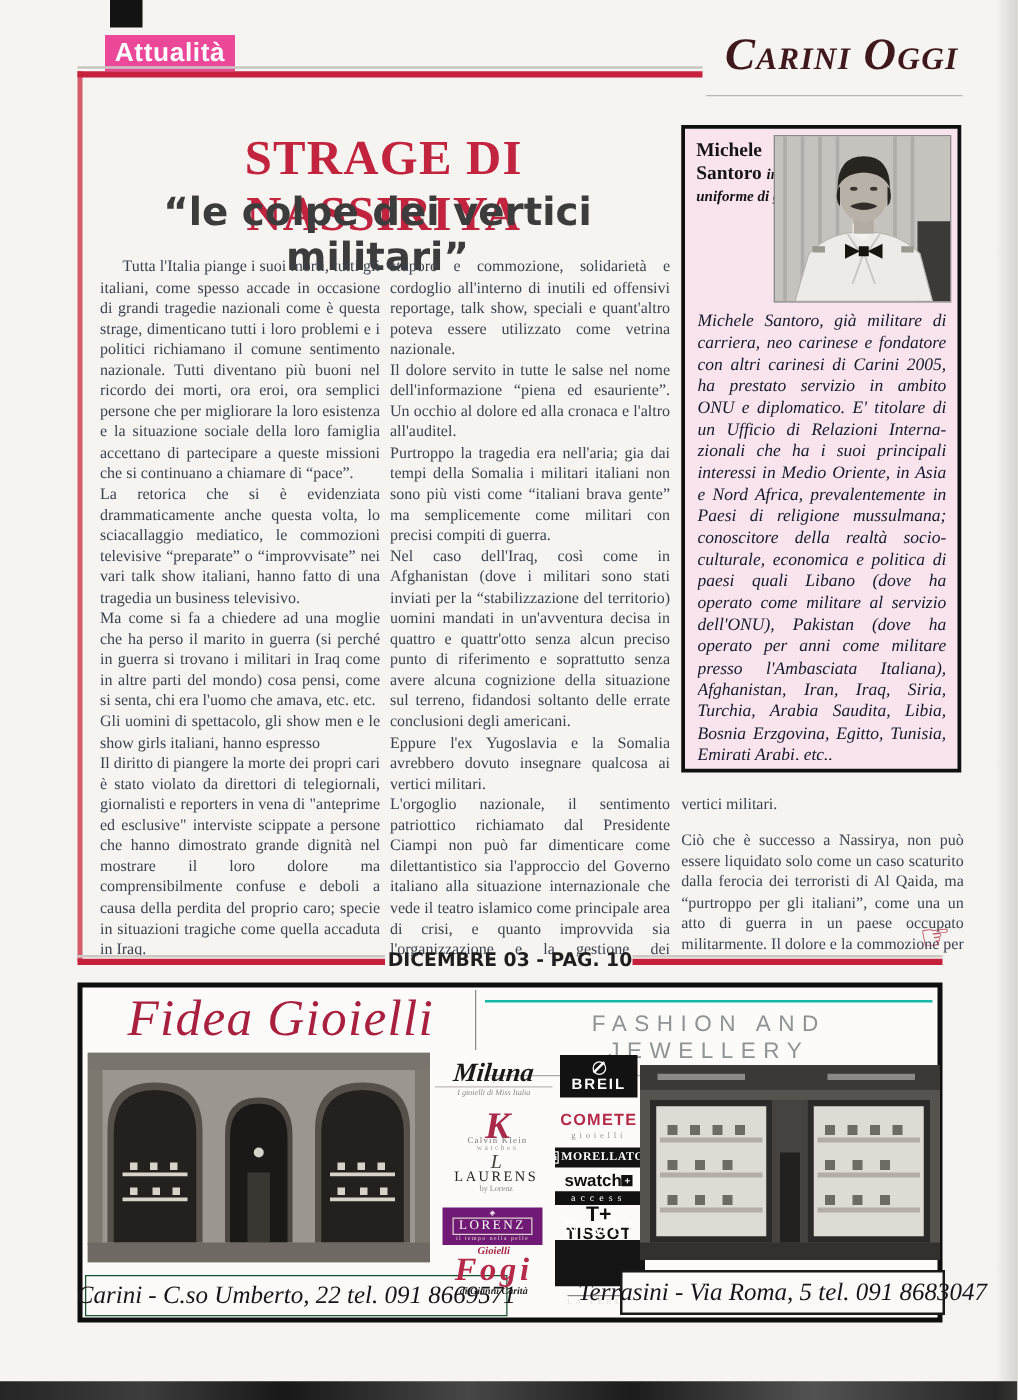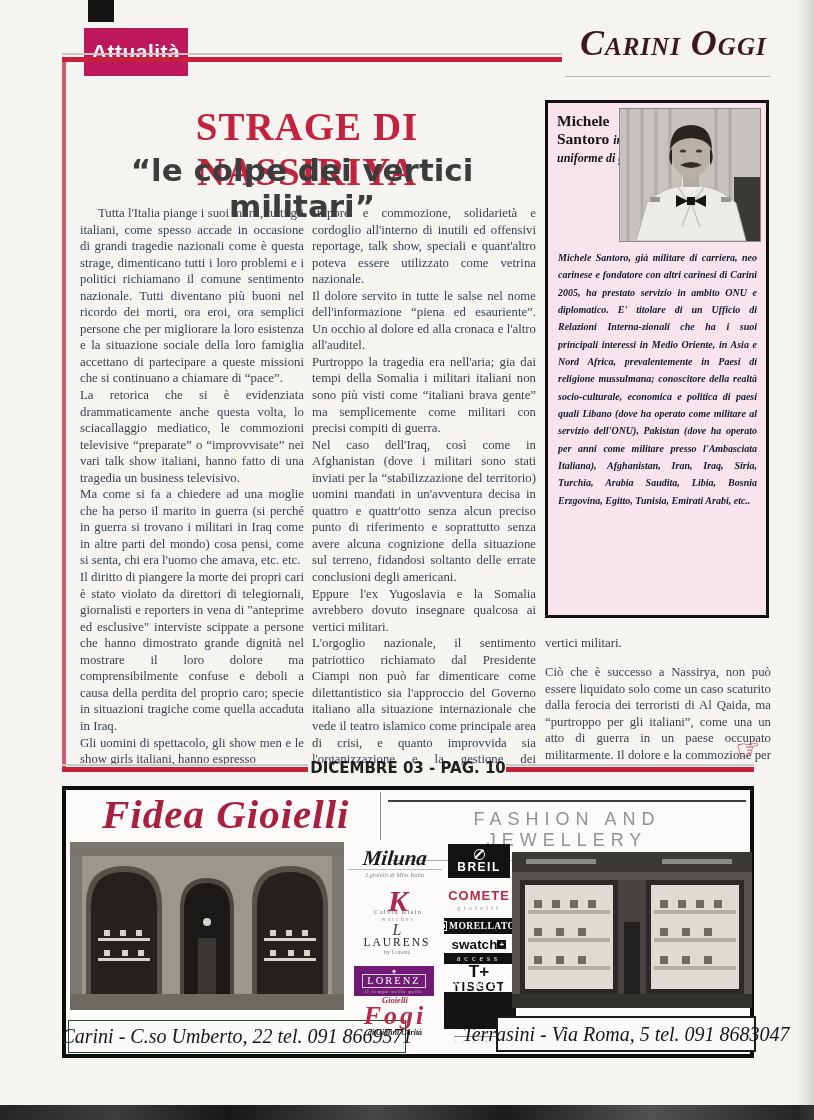--- a/index.html
+++ b/index.html
@@ -3,21 +3,21 @@
 <meta charset="utf-8">
 <style>
   html,body{margin:0;padding:0;background:#d8d6d2;}
   .page{position:relative;width:814px;height:1120px;background:#f6f4f0;overflow:hidden;
         font-family:"Liberation Serif",serif;}
   .page::after{content:"";position:absolute;right:0;top:0;width:18px;height:100%;
         background:linear-gradient(90deg,rgba(0,0,0,0),rgba(120,118,114,.25));pointer-events:none;}
 
   
   .corner-mark{position:absolute;left:88px;top:0;width:26px;height:22px;background:#131313;}
-  .section-label{position:absolute;left:84px;top:28px;width:104px;height:48px;background:#be185d;
+  .section-label{position:absolute;left:84px;top:28px;width:104px;height:29px;background:#ec4899;
         color:#fff;font-family:"Liberation Sans",sans-serif;font-weight:bold;font-size:21px;
         display:flex;align-items:center;justify-content:center;letter-spacing:.5px;}
   .rule-gray-top{position:absolute;left:62px;top:53px;width:500px;height:2px;background:#c9c6c2;}
   .rule-red-top{position:absolute;left:62px;top:57px;width:500px;height:5px;background:#c6203c;}
   .rule-red-side{position:absolute;left:62px;top:57px;width:4px;height:712px;background:rgba(198,32,60,.72);}
   .masthead{position:absolute;left:580px;top:22px;font-style:italic;font-weight:bold;
         font-variant:small-caps;font-size:36px;color:#3e181d;letter-spacing:1px;}
   .masthead-line{position:absolute;left:565px;top:76px;width:205px;height:1px;background:#b9b6b2;}
 
   
@@ -37,40 +37,40 @@
   .hand-icon{position:absolute;left:736px;top:733px;font-size:28px;color:#b33049;transform:rotate(-6deg);}
 
   
   .photo-box{position:absolute;left:545px;top:100px;width:224px;height:518px;box-sizing:border-box;
         background:#f9e4ed;border:3px solid #101010;}
   .photo-caption{position:absolute;left:9px;top:9px;width:90px;color:#141418;}
   .photo-caption .name{font-size:15.5px;font-weight:bold;line-height:17px;}
   .photo-caption .sub{font-size:12px;font-weight:bold;font-style:italic;line-height:14px;}
   .portrait{position:absolute;right:5px;top:5px;width:140px;height:132px;border:1px solid #8a8a8a;background:#c6c3bf;}
   .bio{position:absolute;left:10px;right:9px;top:146px;bottom:7px;overflow:hidden;
-        font-weight:bold;font-style:italic;font-size:10px;line-height:17.35px;
+        font-weight:normal;font-style:italic;font-size:14px;line-height:17.35px;
         text-align:justify;color:#121a2c;}
 
   
   .footer-gray-l{position:absolute;left:62px;top:764px;width:246px;height:2px;background:#ccc9c5;}
   .footer-red-l{position:absolute;left:62px;top:767px;width:246px;height:5px;background:#c6203c;}
   .footer-text{position:absolute;left:308px;top:759px;width:200px;text-align:center;
         font-family:"DejaVu Sans",sans-serif;font-weight:bold;font-size:15px;color:#1e1e1e;}
   .footer-gray-r{position:absolute;left:506px;top:764px;width:248px;height:2px;background:#ccc9c5;}
   .footer-red-r{position:absolute;left:506px;top:767px;width:248px;height:5px;background:#c6203c;}
 
   
   .ad{position:absolute;left:62px;top:786px;width:692px;height:272px;box-sizing:border-box;
         background:#fcfbf9;border:4px solid #0e0e0e;}
-  .ad-title{position:absolute;left:36px;top:0px;font-size:41px;font-style:italic;font-weight:bold;
+  .ad-title{position:absolute;left:36px;top:0px;font-size:41px;font-style:italic;font-weight:normal;
         color:#a81f40;letter-spacing:1px;}
   .ad-divider{position:absolute;left:314px;top:2px;width:1px;height:48px;background:#8b8b8b;}
   .ad-tagline{position:absolute;left:322px;top:10px;width:358px;box-sizing:border-box;text-align:center;
         font-family:"Liberation Sans",sans-serif;font-size:18px;letter-spacing:6px;color:#8e9394;
-        border-top:2px solid #404040;border-bottom:1px solid #ababab;padding:7px 0 9px 0;}
+        border-top:2px solid #14b8a6;border-bottom:1px solid #ababab;padding:7px 0 9px 0;}
 
   .storefront-left{position:absolute;left:4px;top:52px;width:274px;height:168px;}
   .storefront-right{position:absolute;left:446px;top:62px;width:240px;height:156px;}
   .address-band{position:absolute;background:#fbfaf8;display:flex;align-items:center;justify-content:center;
         font-style:italic;font-size:20px;color:#16161a;white-space:nowrap;}
   .address-left{left:2px;top:230px;width:336px;height:31px;border:1px solid #14532d;}
   .address-right{left:430px;top:226px;width:256px;height:32px;border:2px solid #1a1a1a;}
 
   
   .brand-col{position:absolute;left:282px;top:54px;width:162px;height:208px;}
@@ -142,22 +142,22 @@
     <span>STRAGE DI NASSIRIYA</span>
   </div>
   <div class="subheadline">
     <span>“le colpe dei vertici militari”</span>
   </div>
 
   <div class="col col1">
     <p class="indent">Tutta l'Italia piange i suoi morti, tutti gli italiani, come spesso accade in occasione di grandi tragedie nazionali come è questa strage, dimenticano tutti i loro problemi e i politici richiamano il comune sentimento nazionale. Tutti diventano più buoni nel ricordo dei morti, ora eroi, ora semplici persone che per migliorare la loro esistenza e la situazione sociale della loro famiglia accettano di partecipare a queste missioni che si continuano a chiamare di “pace”.</p>
     <p>La retorica che si è evidenziata drammaticamente anche questa volta, lo sciacallaggio mediatico, le commozioni televisive “preparate” o “improvvisate” nei vari talk show italiani, hanno fatto di una tragedia un business televisivo.</p>
     <p>Ma come si fa a chiedere ad una moglie che ha perso il marito in guerra (si perché in guerra si trovano i militari in Iraq come in altre parti del mondo) cosa pensi, come si senta, chi era l'uomo che amava, etc. etc.</p>
+    <p>Gli uomini di spettacolo, gli show men e le show girls  italiani, hanno espresso</p>
     <p>Il diritto di piangere la morte dei propri cari è stato violato da direttori di telegiornali, giornalisti e reporters in vena di "anteprime ed esclusive"  interviste scippate a persone che hanno dimostrato grande dignità nel mostrare il loro dolore ma comprensibilmente confuse e deboli a causa della perdita del proprio caro; specie in situazioni tragiche come quella accaduta in Iraq.</p>
-    <p>Gli uomini di spettacolo, gli show men e le show girls  italiani, hanno espresso</p>
   </div>
 
   <div class="col col2">
     <p>stupore e commozione, solidarietà e cordoglio all'interno di inutili ed offensivi reportage, talk show, speciali e quant'altro poteva essere utilizzato come vetrina nazionale.</p>
     <p>Il dolore servito in tutte le salse nel nome dell'informazione “piena ed esauriente”. Un occhio al dolore ed alla cronaca e l'altro all'auditel.</p>
     <p>Purtroppo la tragedia era nell'aria; gia dai tempi della Somalia i militari italiani non sono più visti come “italiani brava gente” ma semplicemente come militari con precisi compiti di guerra.</p>
     <p>Nel caso dell'Iraq, così come in Afghanistan (dove i militari sono stati inviati per la “stabilizzazione del territorio) uomini mandati in un'avventura decisa in quattro e quattr'otto senza alcun preciso punto di riferimento e soprattutto senza avere alcuna cognizione della situazione sul terreno, fidandosi soltanto delle errate conclusioni degli americani.</p>
     <p>Eppure l'ex Yugoslavia e la Somalia avrebbero dovuto insegnare qualcosa ai vertici militari.</p>
     <p>L'orgoglio nazionale, il sentimento patriottico richiamato dal Presidente Ciampi non può far dimenticare come dilettantistico sia l'approccio del Governo italiano alla situazione internazionale che vede il teatro islamico come principale area di crisi, e quanto improvvida sia l'organizzazione e la gestione dei contingenti italiani all'estero da parte dei</p>
   </div>

